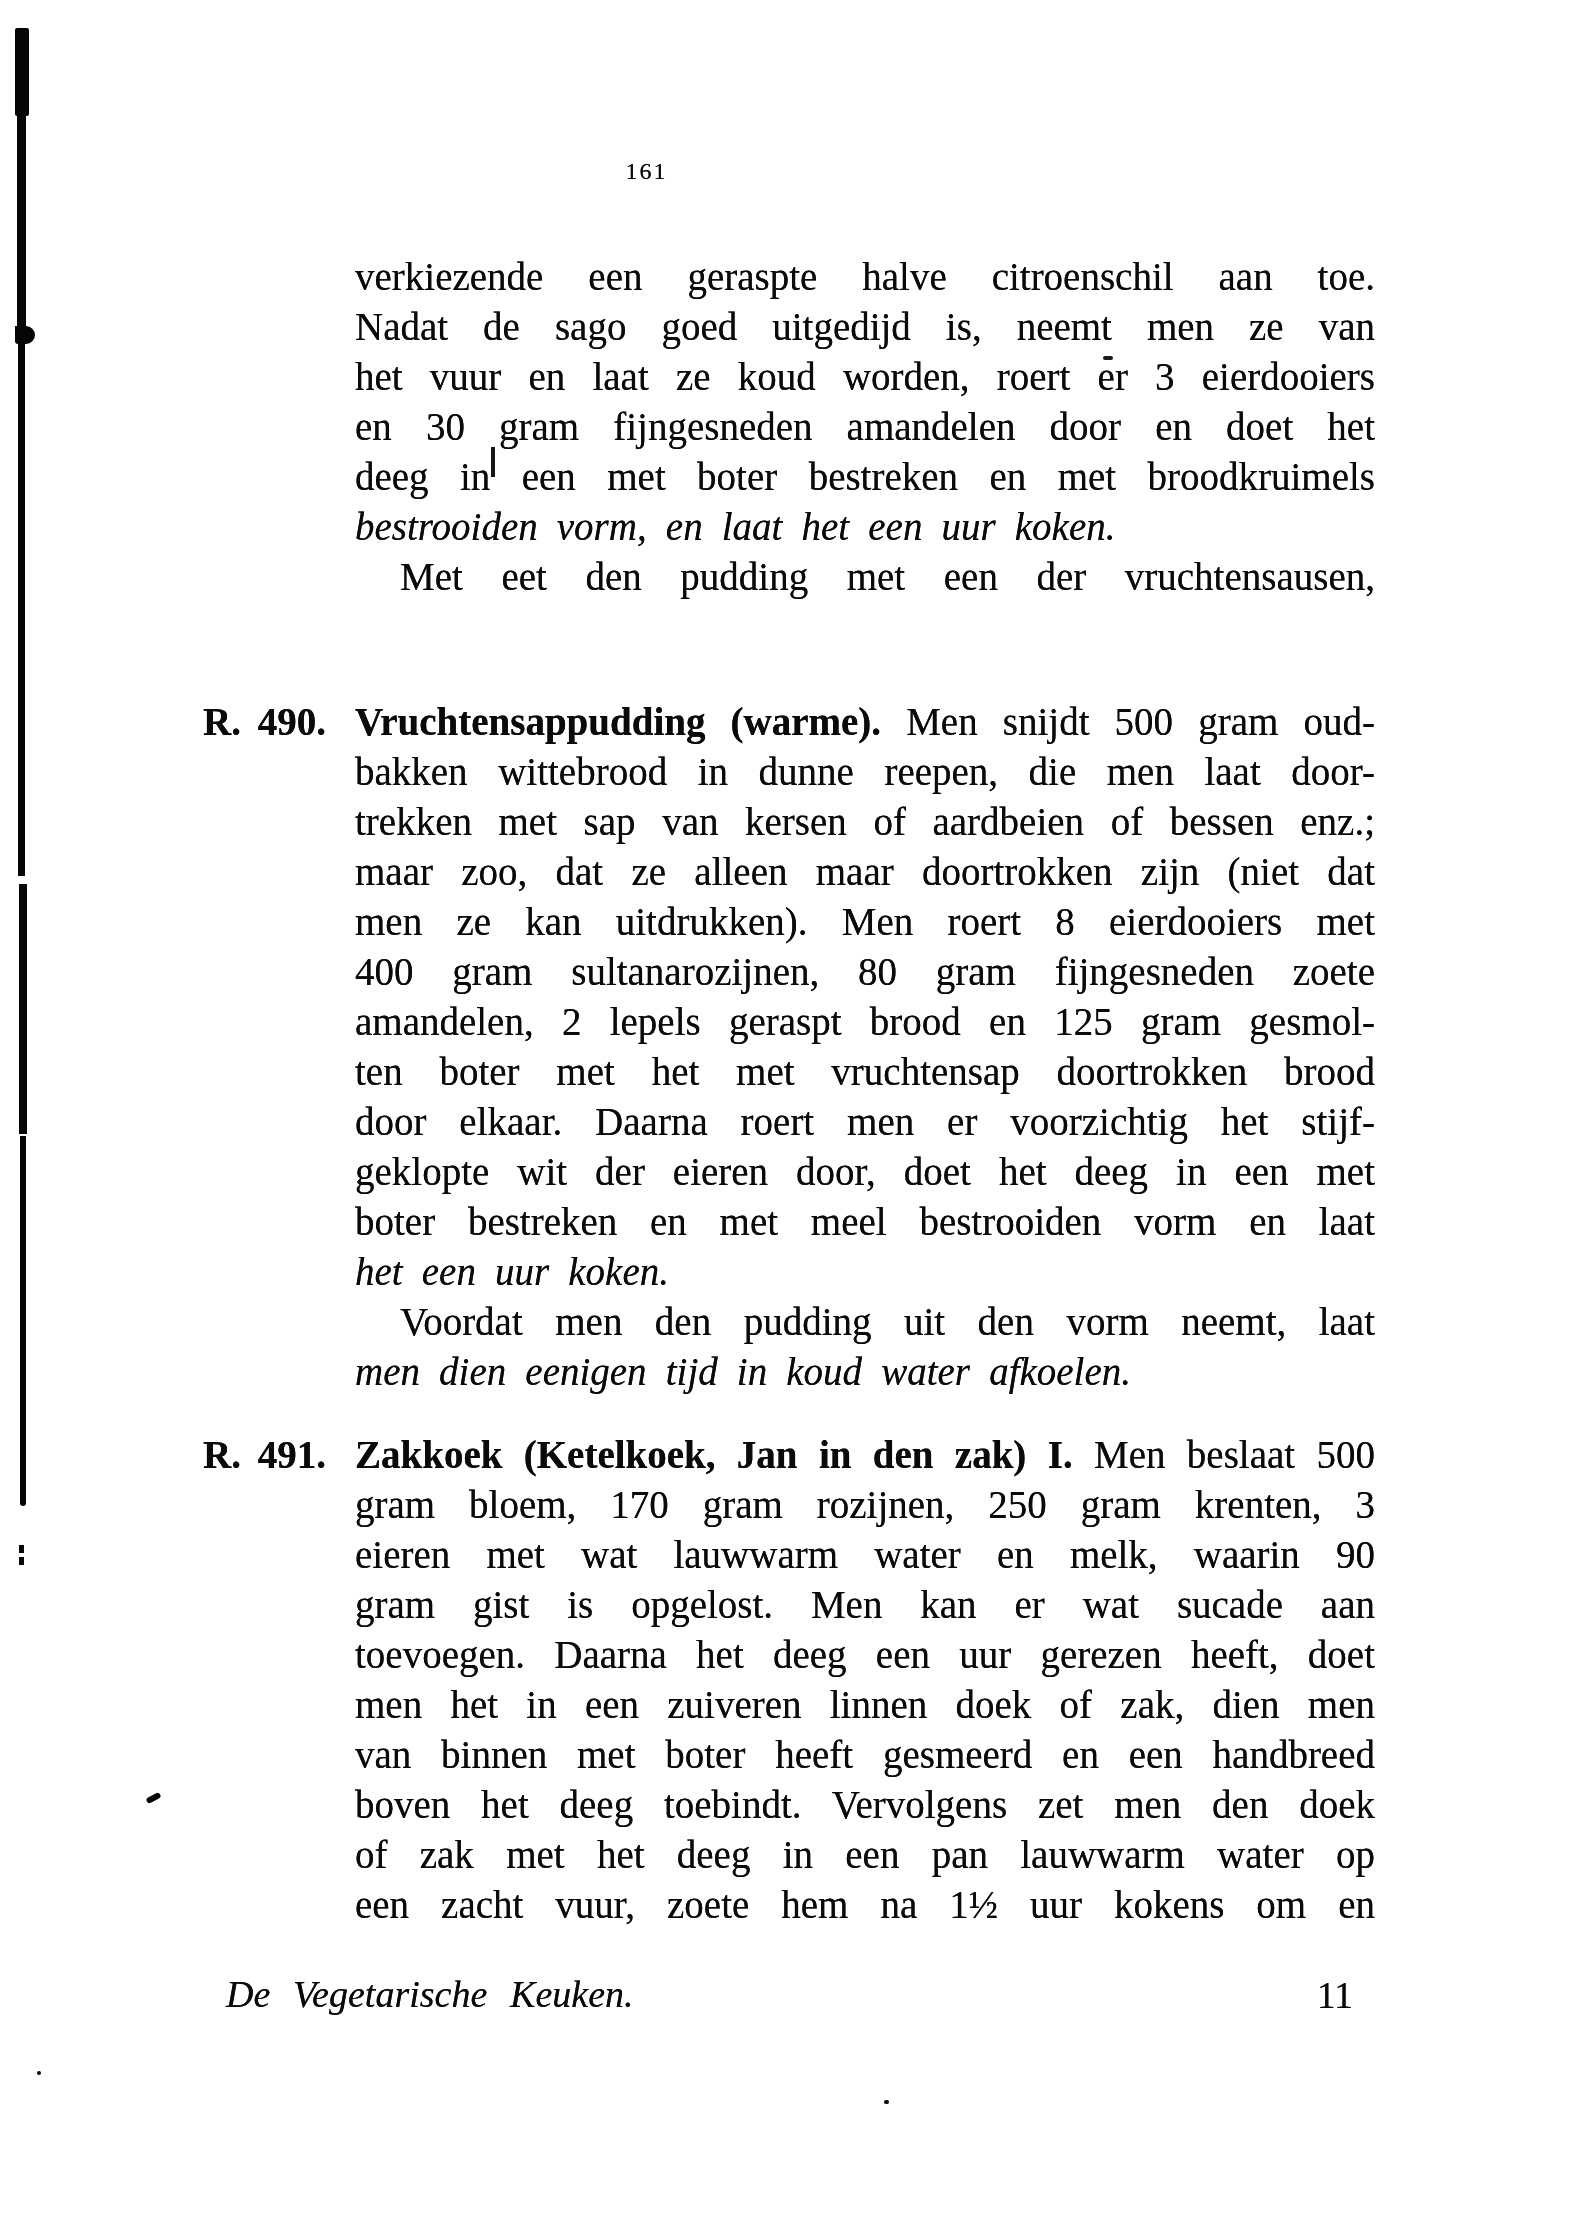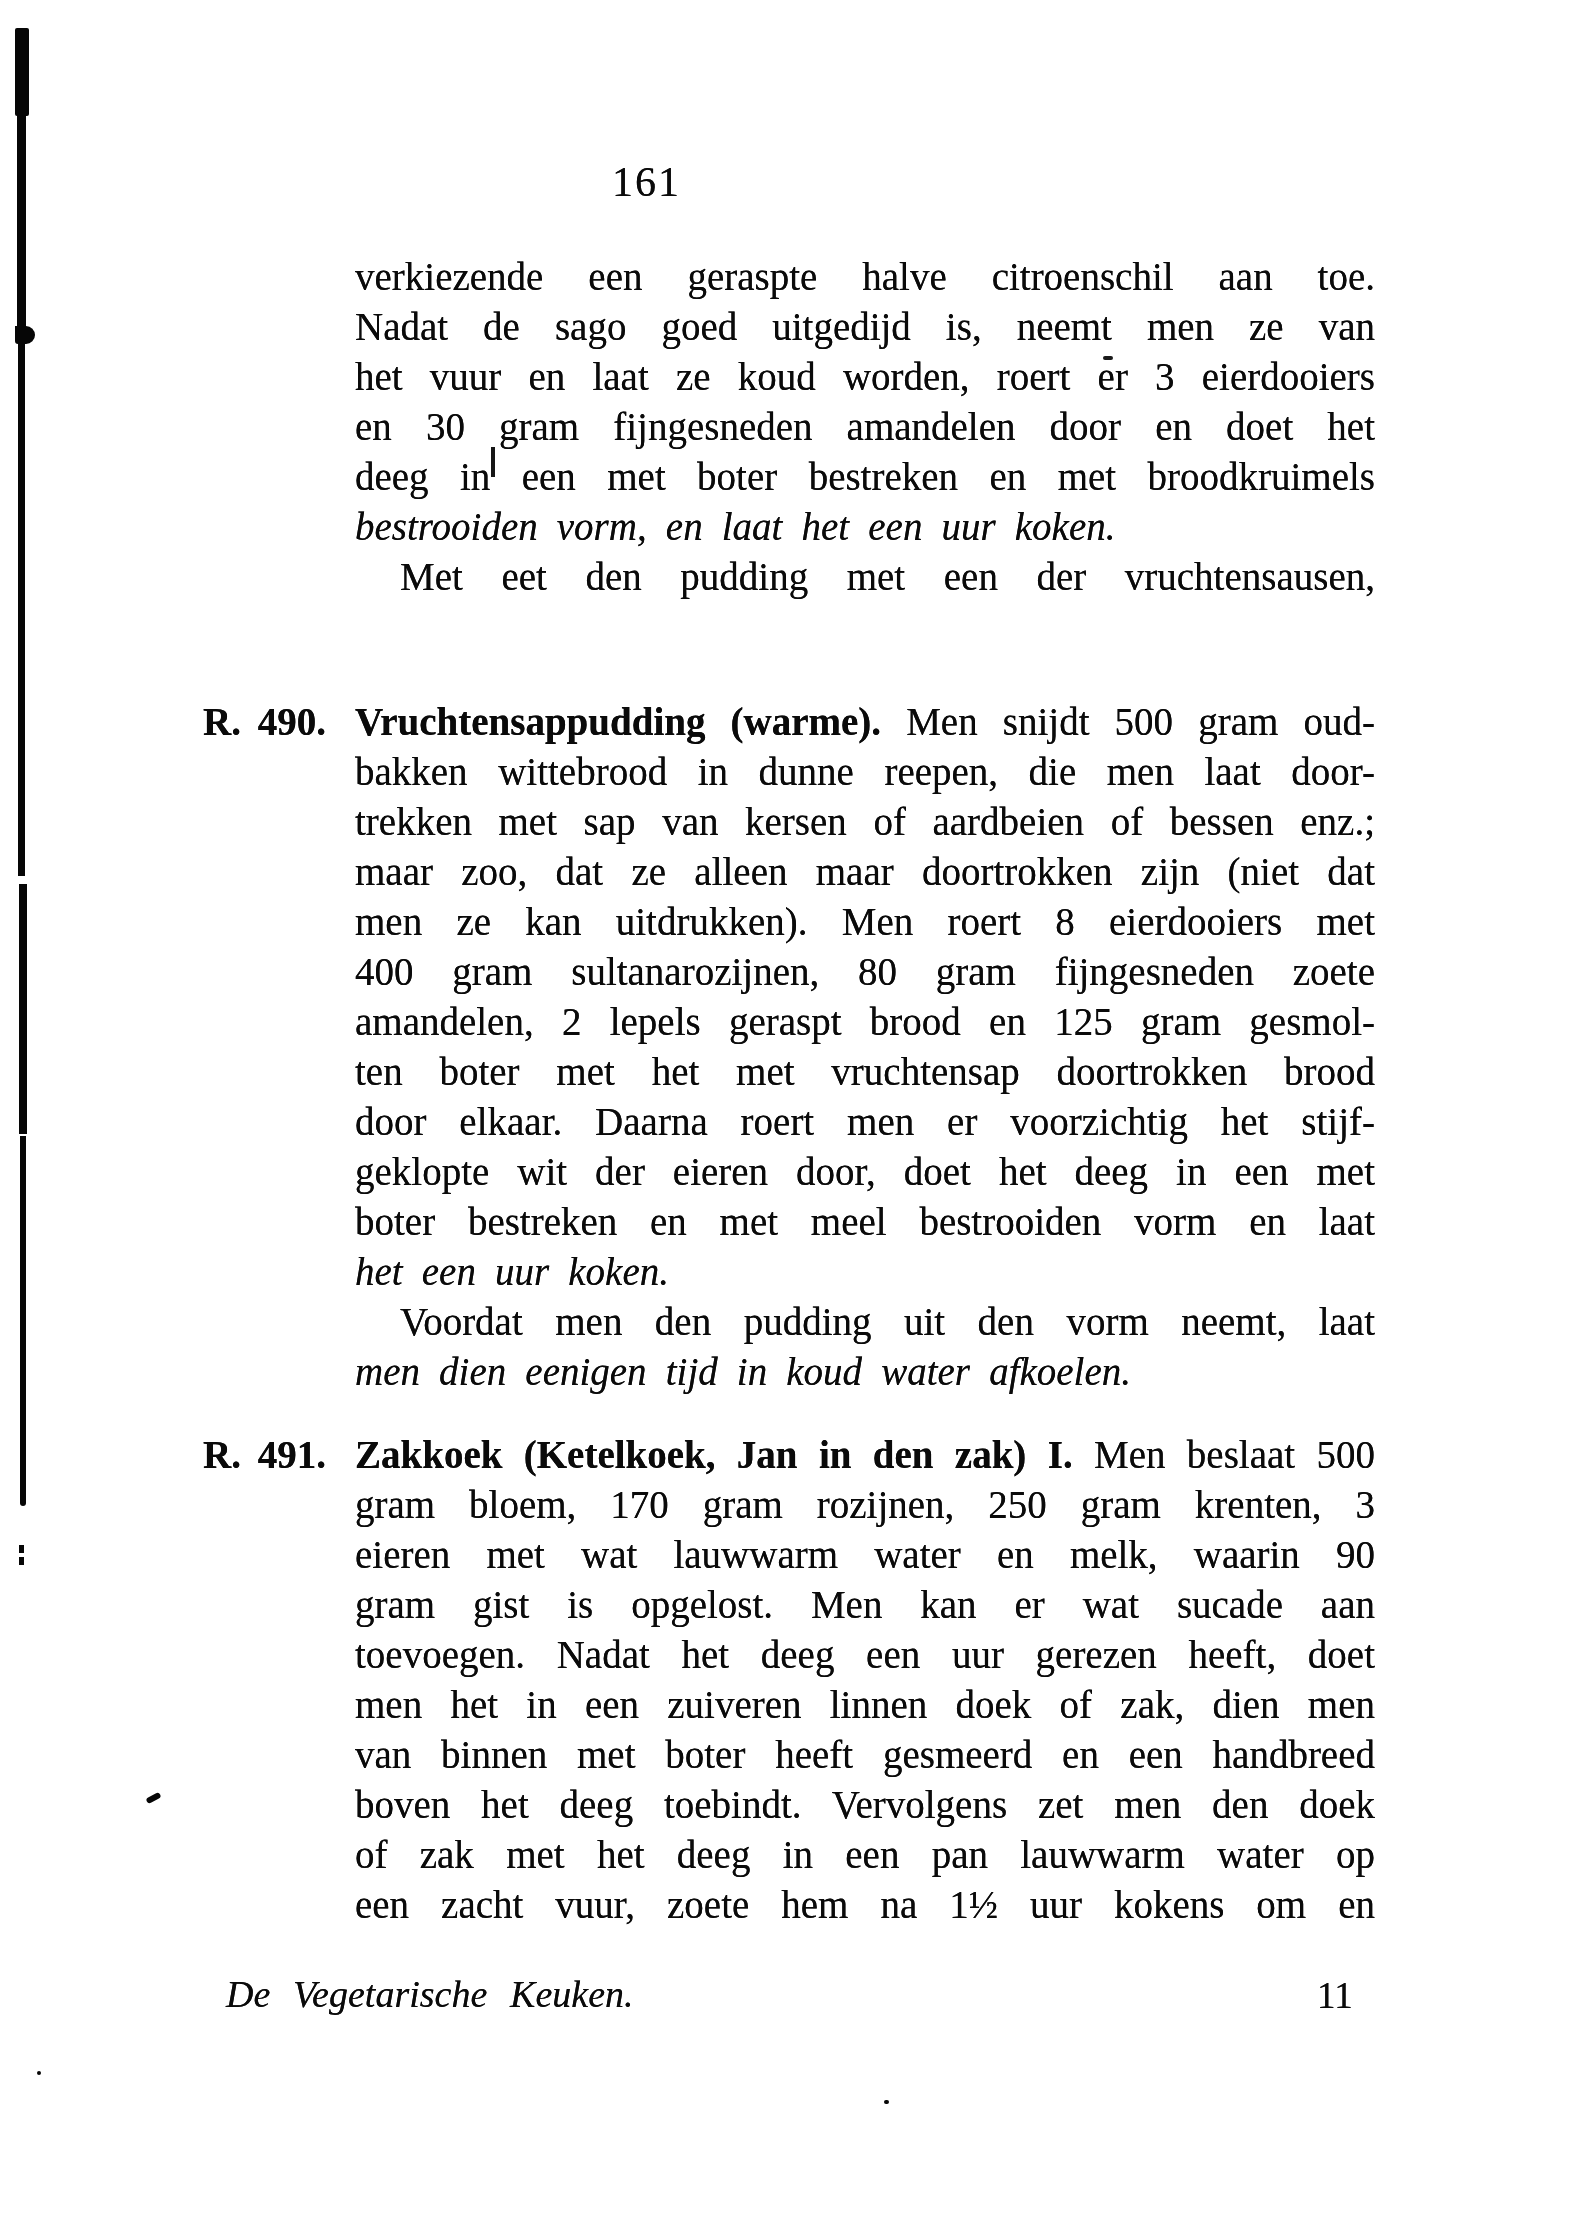--- a/index.html
+++ b/index.html
@@ -7,21 +7,21 @@
     position:relative;
     width:1589px;height:2213px;
     background:#ffffff;
     font-family:"Liberation Serif", serif;
     color:#0a0a0a;
     overflow:hidden;
     text-shadow:0 0 0.6px rgba(0,0,0,0.85);
   }
   .pagenum{
     position:absolute;top:158px;left:0;width:1293px;
-    text-align:center;font-size:42px;letter-spacing:2px;
+    text-align:center;font-size:24px;letter-spacing:2px;
   }
   .tblock{
     position:absolute;left:355px;width:1020px;
     font-size:39px;line-height:50px;
   }
   .line{white-space:normal;}
   .line.just{text-align:justify;text-align-last:justify;}
   .line.last{text-align:left;word-spacing:0.24em;font-style:italic;}
   .line.ind{text-indent:45px;}
   .rlabel{
@@ -104,21 +104,21 @@
       <div class="tblock" style="top: 1297px;">
         <div class="line just ind">Voordat men den pudding uit den vorm neemt, laat</div>
         <div class="line last">men dien eenigen tijd in koud water afkoelen.</div>
       </div>
       <div class="tblock" style="top: 1430px;">
         <span class="rlabel">R. 491.</span>
         <div class="line just"><b>Zakkoek (Ketelkoek, Jan in den zak) I.</b> Men beslaat 500</div>
         <div class="line just">gram bloem, 170 gram rozijnen, 250 gram krenten, 3</div>
         <div class="line just">eieren met wat lauwwarm water en melk, waarin 90</div>
         <div class="line just">gram gist is opgelost. Men kan er wat sucade aan</div>
-        <div class="line just">toevoegen. Nadat het deeg een uur gerezen heeft, doet</div>
+        <div class="line just">toevoegen. Daarna het deeg een uur gerezen heeft, doet</div>
         <div class="line just">men het in een zuiveren linnen doek of zak, dien men</div>
         <div class="line just">van binnen met boter heeft gesmeerd en een handbreed</div>
         <div class="line just">boven het deeg toebindt. Vervolgens zet men den doek</div>
         <div class="line just">of zak met het deeg in een pan lauwwarm water op</div>
         <div class="line just">een zacht vuur, zoete hem na 1½ uur kokens om en</div>
       </div>
     </div>
 
   <div class="footer-title">De Vegetarische Keuken.</div>
   <div class="footer-num">11</div>

